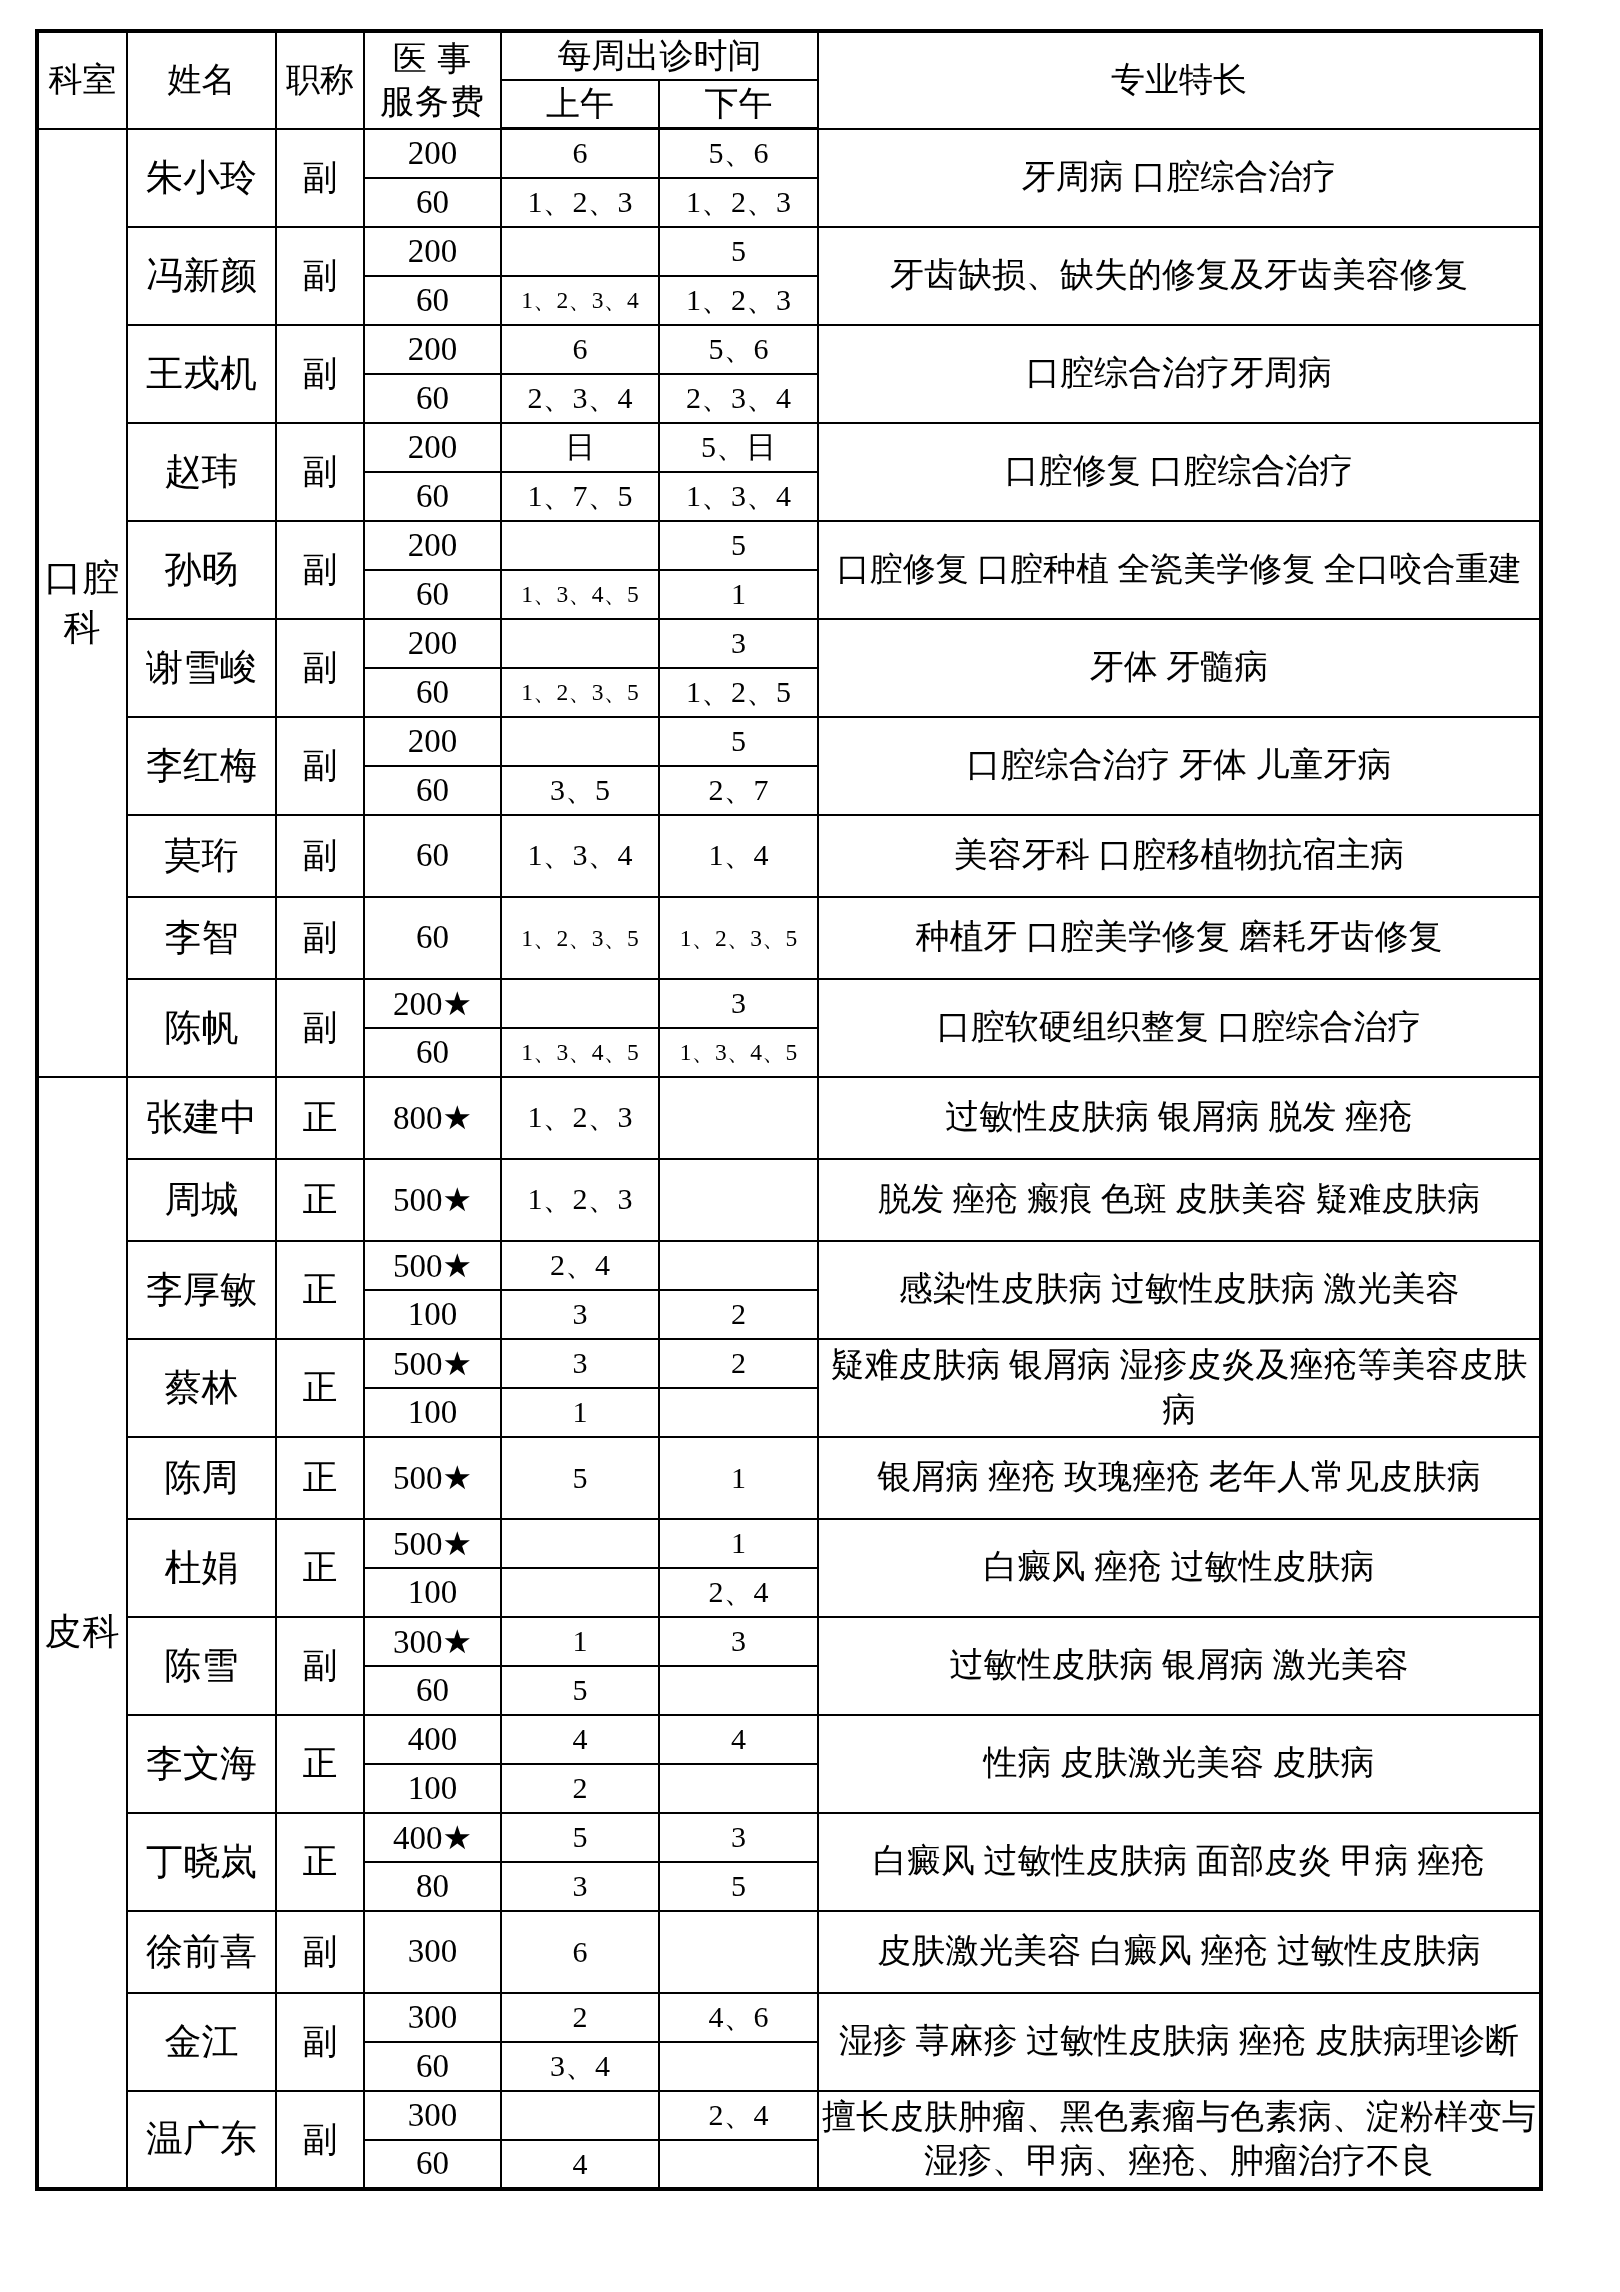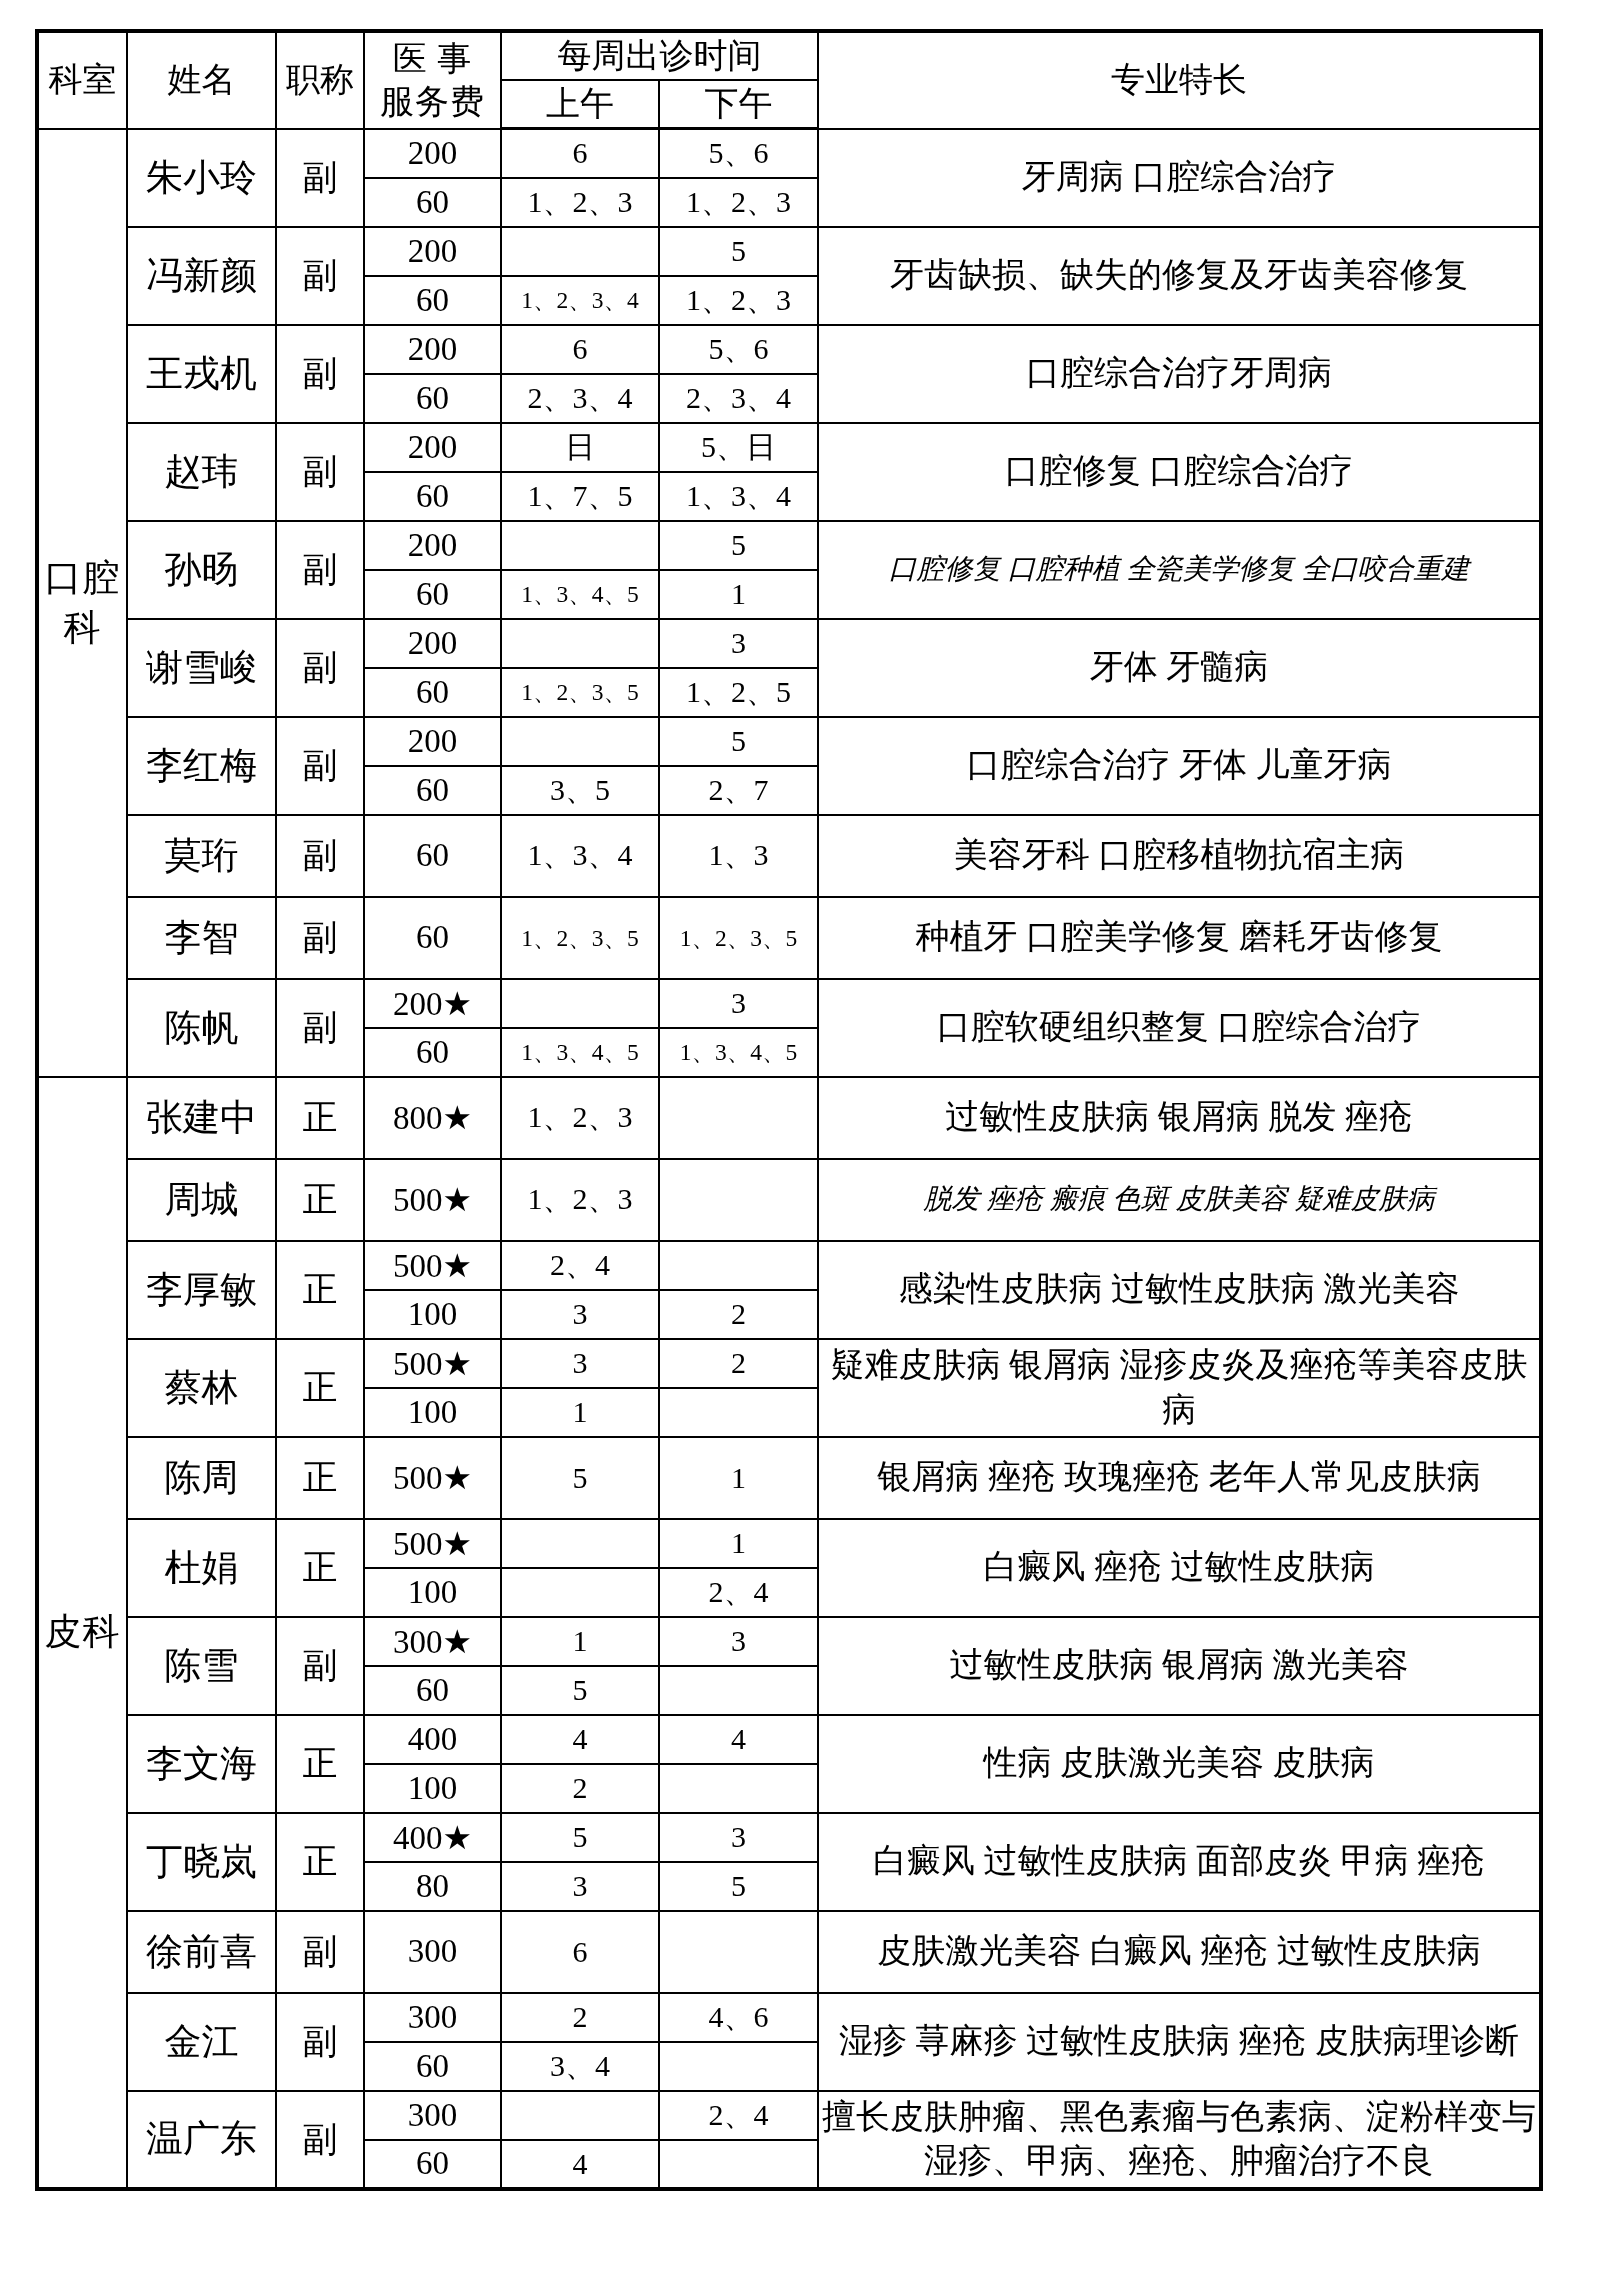--- a/index.html
+++ b/index.html
@@ -52,21 +52,21 @@
   td.fee-cell { font-size: 33px; white-space: nowrap; }
   td.sched-cell { font-size: 30px; white-space: nowrap; }
   td.sched-cell.small { font-size: 23.5px; }
   td.spec-cell {
     text-align: left;
     font-size: 34px;
     padding: 2px 5.9px 2px 9.8px;
     line-height: 1.3;
     word-break: break-all;
   }
-  td.spec-cell.small { font-size: 28px; font-style: italic; }
+  td.spec-cell.small { font-size: 33px; }
 </style>
 </head>
 <body>
 
 <div id="sheet">
   <table class="sched-table">
     <colgroup>
       <col class="c-dept">
         <col class="c-name">
         <col class="c-title">
@@ -182,21 +182,21 @@
         <tr style="height: 49px;">
           <td class="fee-cell">60</td>
           <td class="sched-cell">3、5</td>
           <td class="sched-cell">2、7</td>
         </tr>
         <tr class="doc-start" style="height: 82px;">
           <td class="name-cell" rowspan="1">莫珩</td>
           <td class="title-cell" rowspan="1">副</td>
           <td class="fee-cell">60</td>
           <td class="sched-cell">1、3、4</td>
-          <td class="sched-cell">1、3</td>
+          <td class="sched-cell">1、4</td>
           <td class="spec-cell" rowspan="1">美容牙科 口腔移植物抗宿主病</td>
         </tr>
         <tr class="doc-start" style="height: 82px;">
           <td class="name-cell" rowspan="1">李智</td>
           <td class="title-cell" rowspan="1">副</td>
           <td class="fee-cell">60</td>
           <td class="sched-cell small">1、2、3、5</td>
           <td class="sched-cell small">1、2、3、5</td>
           <td class="spec-cell" rowspan="1">种植牙 口腔美学修复 磨耗牙齿修复</td>
         </tr>

